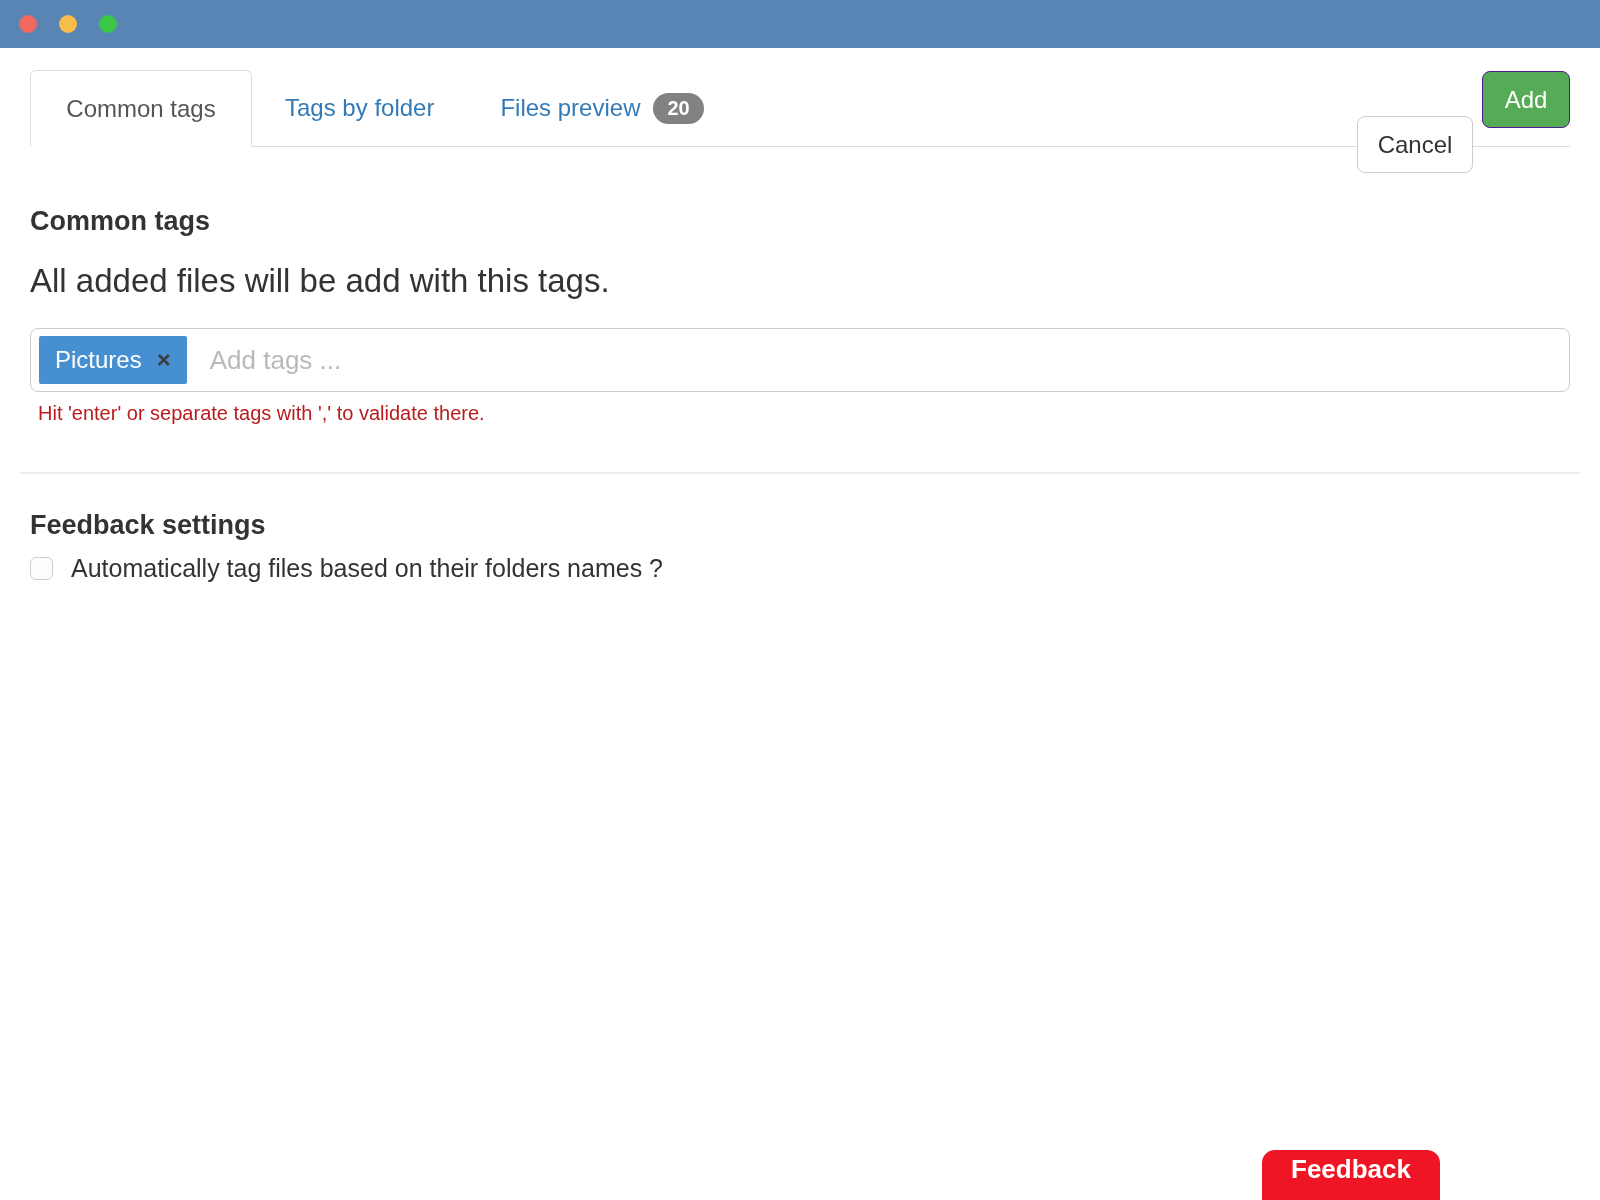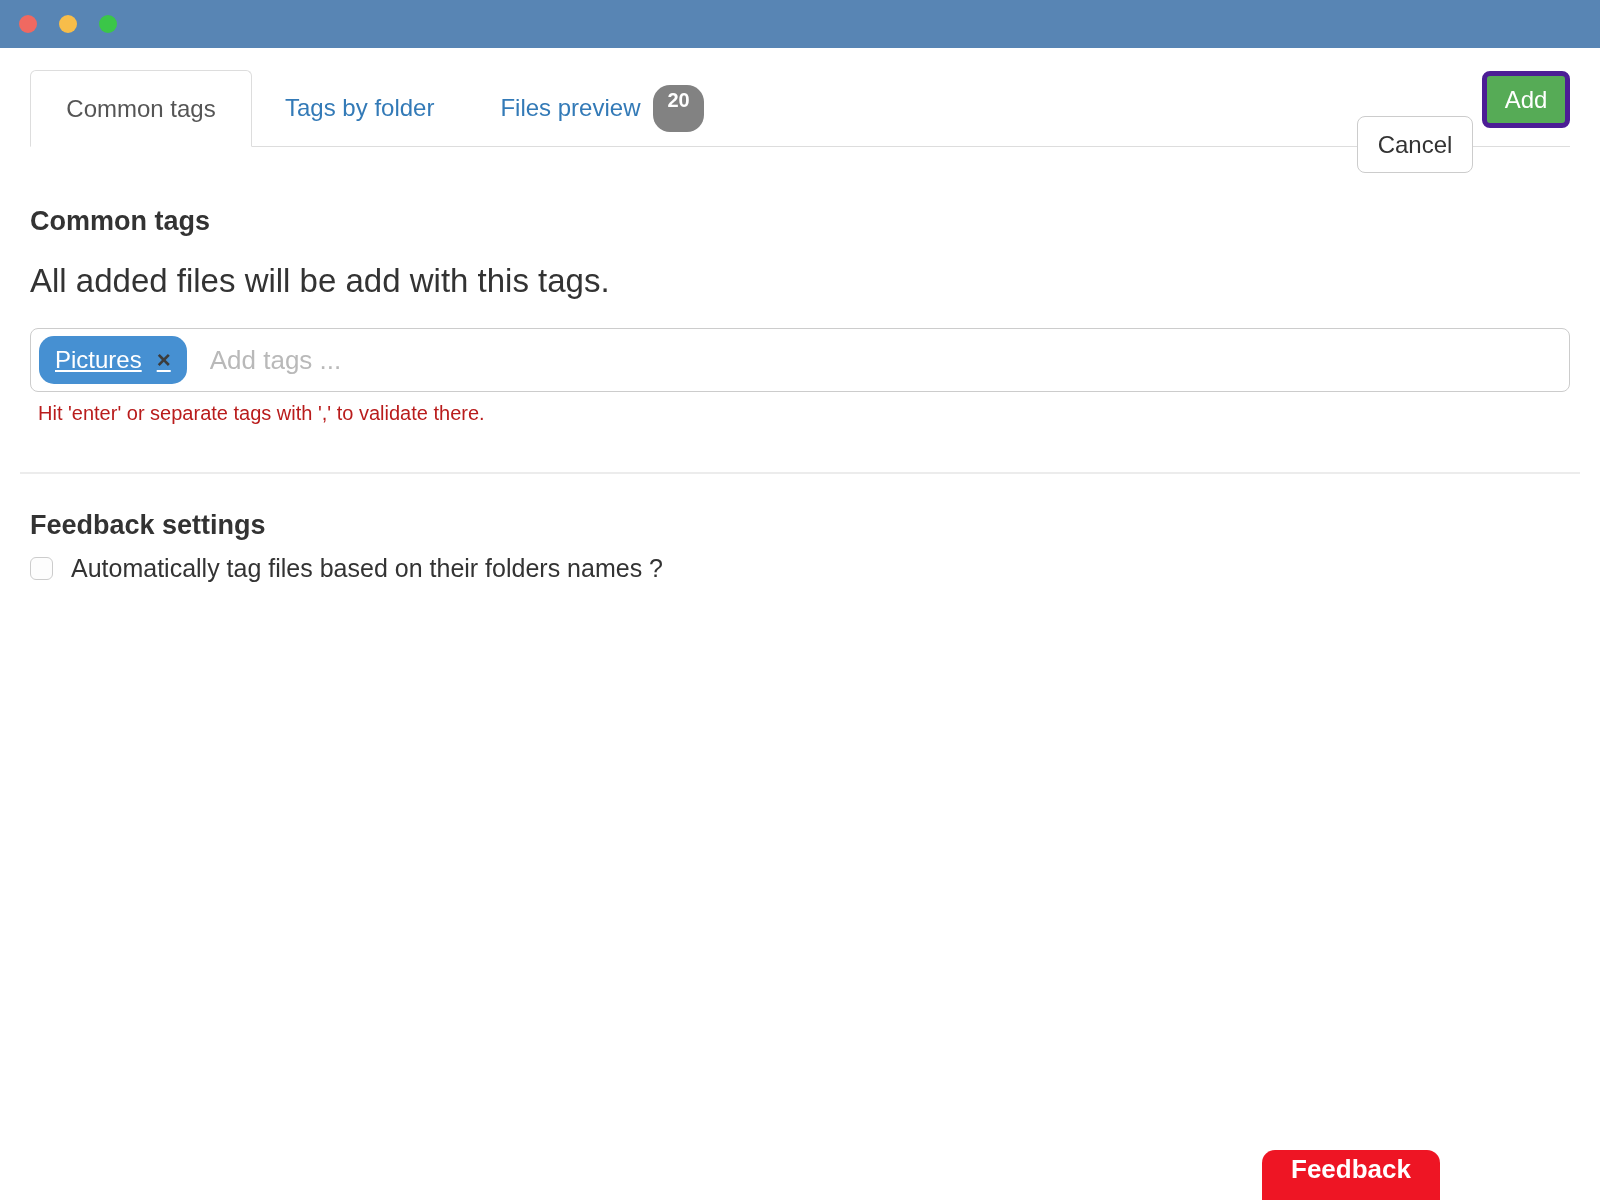--- a/index.html
+++ b/index.html
@@ -51,21 +51,21 @@
     color: #337ab7;
     text-decoration: none;
     cursor: pointer;
   }
   .badge {
     margin-left: 13px;
     background: #828282;
     color: #fff;
     font-size: 20px;
     font-weight: bold;
-    padding: 4px 14px 21px 14px;
+    padding: 4px 14px 5px 14px;
     border-radius: 17px;
     line-height: 1.1;
   }
   .header-actions {
     position: absolute;
     right: 0; top: 1px;
     display: flex; gap: 9px;
   }
   .btn {
     font-family: inherit;
@@ -77,21 +77,21 @@
   .btn-cancel {
     width: 116px;
     background: #fff;
     border: 1px solid #ccc;
     color: #333;
     margin-top: 45px;
   }
   .btn-add {
     width: 88px;
     background: #56ab56;
-    border: 5px solid #4c1d95;
+    border: 1px solid #4c1d95;
     color: #fff;
   }
 
   
   .content { padding: 0 30px; }
   h2.section-title {
     font-size: 27px;
     font-weight: bold;
     color: #333;
     margin: 59px 0 0 0;
@@ -108,27 +108,26 @@
     border: 1px solid #ccc;
     border-radius: 8px;
     display: flex; align-items: center;
     padding: 0 14px 0 8px;
     background: #fff;
     cursor: text;
   }
   .tag-chip {
     background: #4690d2;
     color: #fff;
-    border-radius: 15px;
+    border-radius: 2px;
     padding: 0 16px;
     height: 48px;
     display: flex; align-items: center;
     font-size: 24px;
     flex: 0 0 auto;
-    text-decoration: underline;
   }
   .tag-remove {
     margin-left: 15px;
     color: #3c3c3c;
     font-weight: bold;
     font-size: 24px;
     line-height: 1;
     cursor: pointer;
   }
   .tag-input input {

